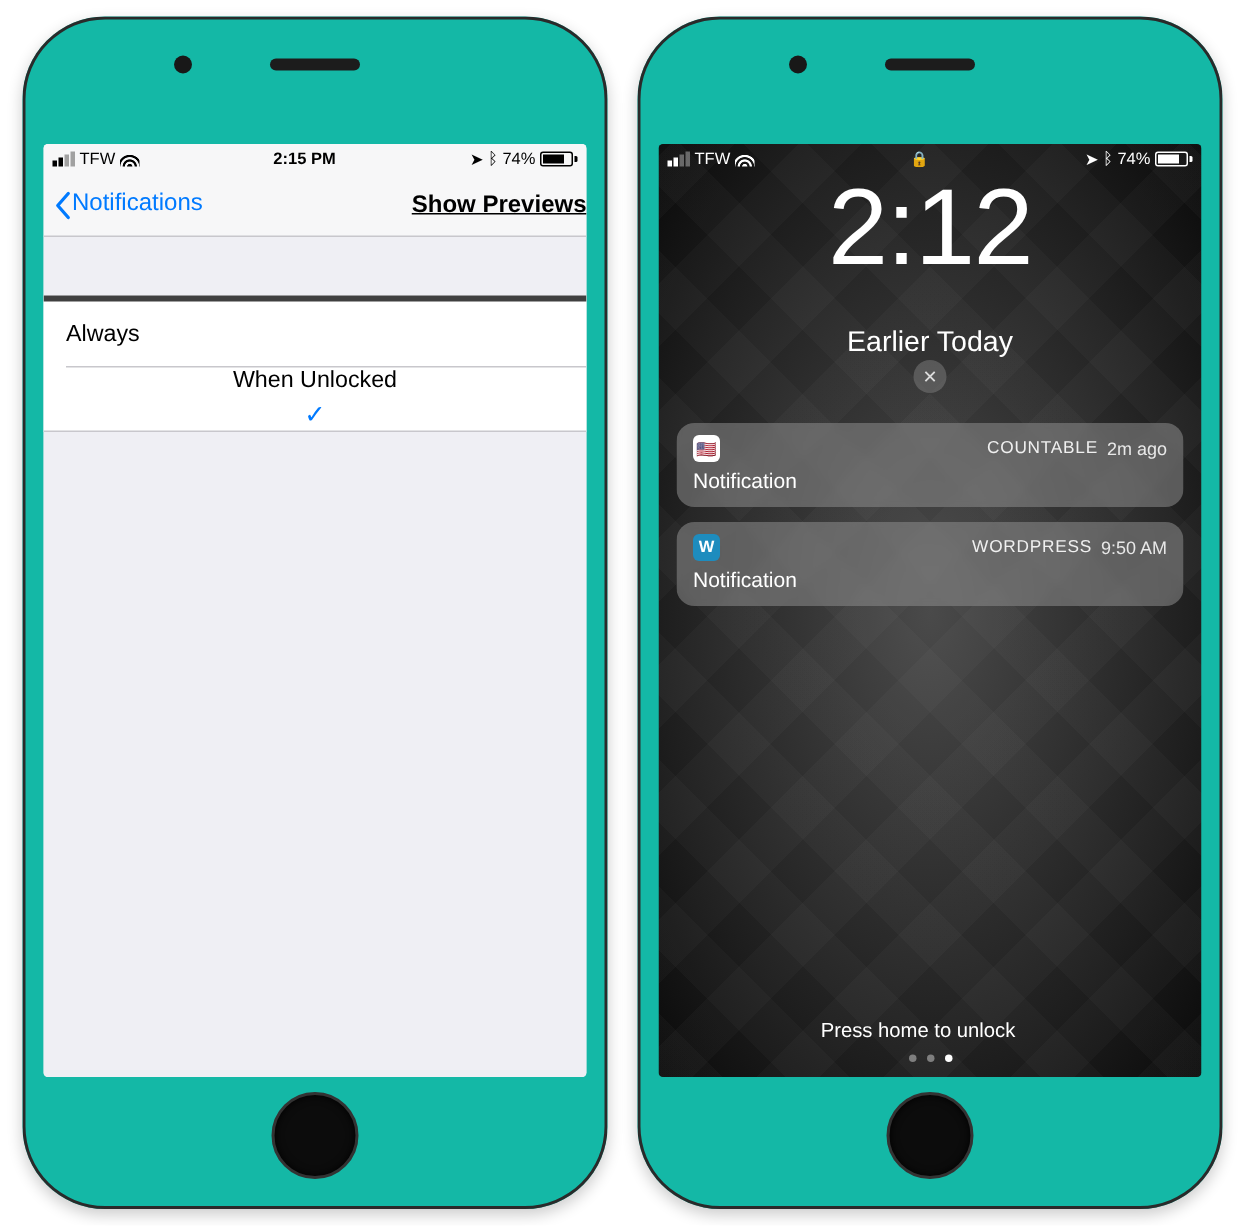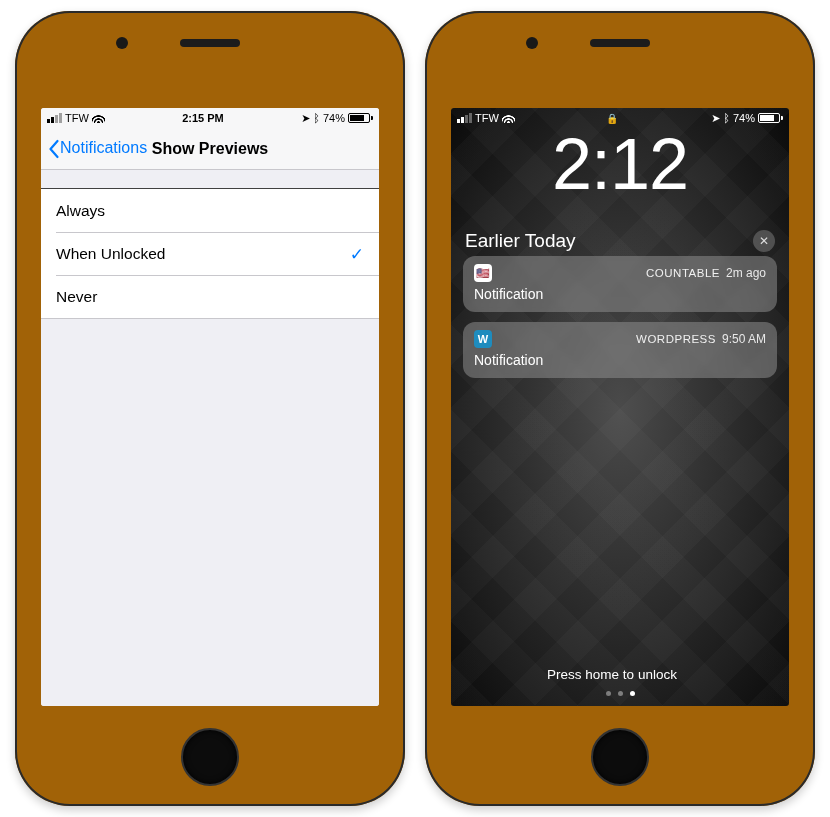--- a/index.html
+++ b/index.html
@@ -9,23 +9,22 @@
     width: 830px;
     height: 817px;
     display: flex;
     justify-content: center;
     align-items: center;
     gap: 20px;
   }
   .phone {
     width: 390px;
     height: 795px;
-    background: #a16207;
+    background: #14b8a6;
     border-radius: 55px;
-    padding: 12px;
     box-shadow: inset 0 0 0 2px #2a2a2a, 0 4px 10px rgba(0,0,0,0.2);
     position: relative;
   }
   .phone-inner {
     width: 100%;
     height: 100%;
     border-radius: 45px;
     overflow: hidden;
     position: relative;
     display: flex;
@@ -99,48 +98,48 @@
     height: 42px;
     background: #f7f7f8;
     border-bottom: 1px solid #c8c7cc;
     display:flex; align-items:center;
     position:relative;
     padding: 0 6px;
   }
   .nav-back { display:flex; align-items:flex-start; color:#007aff; font-size:16px; }
   .nav-back svg { width:13px; height:20px; }
   .nav-title {
-    position:absolute; left:0; right:0; text-align:center;
-    font-weight:600; font-size:16px; pointer-events:none;
+    position:absolute; left:0; right:0; text-align:right;
+    font-weight:600; font-size:16px; pointer-events:none;text-decoration:underline;
   }
   .settings-body { flex:1; background:#efeff4; }
-  .group { margin-top:18px; background:#fff; border-top:1px solid #404040; border-bottom:1px solid #c8c7cc; }
+  .group { margin-top:39px; background:#fff; border-top:4px solid #404040; border-bottom:1px solid #c8c7cc; }
   .row {
     height:43px; display:flex; align-items:center; justify-content:space-between;
     padding:0 15px; font-size:15.5px;
   }
-  .row + .row { border-top:1px solid #c8c7cc; margin-left:15px; padding-left:0;}
+  .row + .row { border-top:1px solid #c8c7cc; margin-left:15px; padding-left:0;flex-direction:column;}
   .check { color:#007aff; font-size:17px; }
 
   
   .screen-lock {
     color:#fff;
     background:
       repeating-linear-gradient(45deg, rgba(255,255,255,0.025) 0 30px, rgba(0,0,0,0) 30px 60px),
       repeating-linear-gradient(-45deg, rgba(255,255,255,0.025) 0 30px, rgba(0,0,0,0) 30px 60px),
       radial-gradient(ellipse at center, #4a4a4a 0%, #1e1e1e 70%, #0a0a0a 100%);
   }
   .status-bar.dark { color:#fff; }
   .lock-icon { font-size:10px; }
   .lock-time-wrap { text-align:center; }
   .lock-time { font-size:72px; font-weight:200; letter-spacing:-1px; line-height:1; }
   .lock-date { font-size:16px; margin-top:2px; }
   .section-hdr {
-    margin:30px 14px 4px; display:flex; align-items:center; justify-content:space-between;
-    font-size:19px; font-weight:400;
+    margin:30px 14px 20px; display:flex; align-items:center; justify-content:space-between;
+    font-size:19px; font-weight:400;flex-direction:column;
   }
   .clear-btn {
     width:22px; height:22px; border-radius:50%;
     background: rgba(120,120,120,0.55);
     display:flex; align-items:center; justify-content:center;
     font-size:12px; color:#ddd;
   }
   .notif {
     margin:0 12px 10px;
     background: rgba(140,140,140,0.55);
@@ -210,23 +209,20 @@
 
       <div class="settings-body">
         <div class="group">
           <div class="row">
             <span>Always</span>
           </div>
           <div class="row">
             <span>When Unlocked</span>
             <span class="check">✓</span>
           </div>
-          <div class="row">
-            <span>Never</span>
-          </div>
         </div>
       </div>
 
     </div>
   </div>
   <div class="home-btn"></div>
 </div>
 
 <div class="phone">
   <div class="earpiece"></div>

